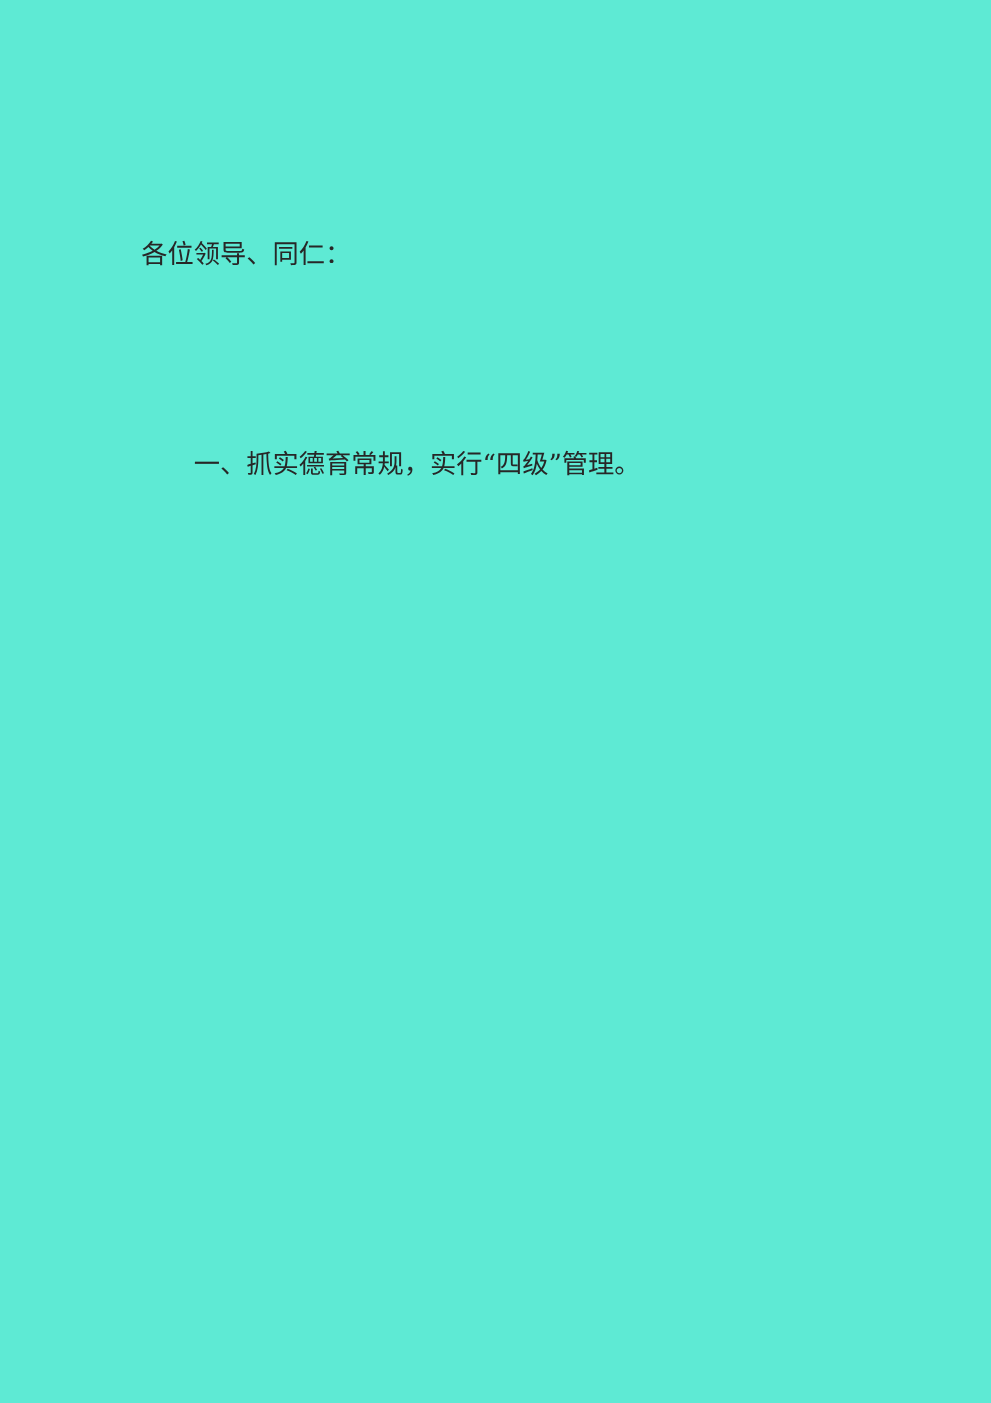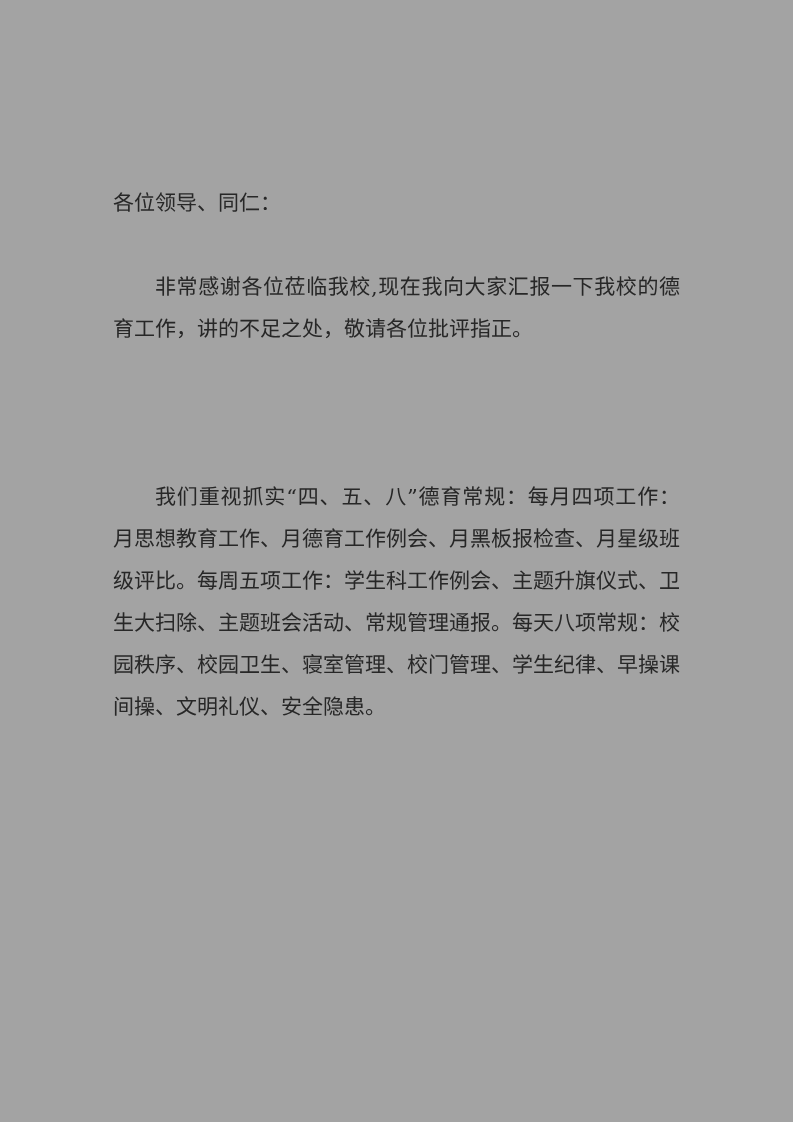--- a/index.html
+++ b/index.html
@@ -7,21 +7,21 @@
     margin: 0;
     padding: 0;
     background: #ffffff;
   }
 
   .page {
     position: relative;
     width: 793px;
     height: 1122px;
     margin: 0 auto;
-    background: #a3a3a3;
+    background: #5eead4;
     overflow: hidden;
     box-sizing: border-box;
   }
 
   .doc-body {
     position: absolute;
     left: 113px;
     top: 182px;
     width: 567px;
   }
@@ -61,27 +61,26 @@
 <body>
 
 <div class="page">
 
   <div class="doc-body">
 
     <p class="para salutation">各位领导、同仁：</p>
 
     <div class="gap-1"></div>
 
-    <p class="para indent">非常感谢各位莅临我校,现在我向大家汇报一下我校的德育工作，讲的不足之处，敬请各位批评指正。</p>
 
     <div class="gap-1"></div>
 
 
     <div class="gap-1"></div>
 
+    <p class="para heading">一、抓实德育常规，实行“四级”管理。</p>
 
     <div class="gap-1"></div>
 
-    <p class="para indent">我们重视抓实“四、五、八”德育常规：每月四项工作：月思想教育工作、月德育工作例会、月黑板报检查、月星级班级评比。每周五项工作：学生科工作例会、主题升旗仪式、卫生大扫除、主题班会活动、常规管理通报。每天八项常规：校园秩序、校园卫生、寝室管理、校门管理、学生纪律、早操课间操、文明礼仪、安全隐患。</p>
 
   </div>
 
 </div>
 
 </body></html>

